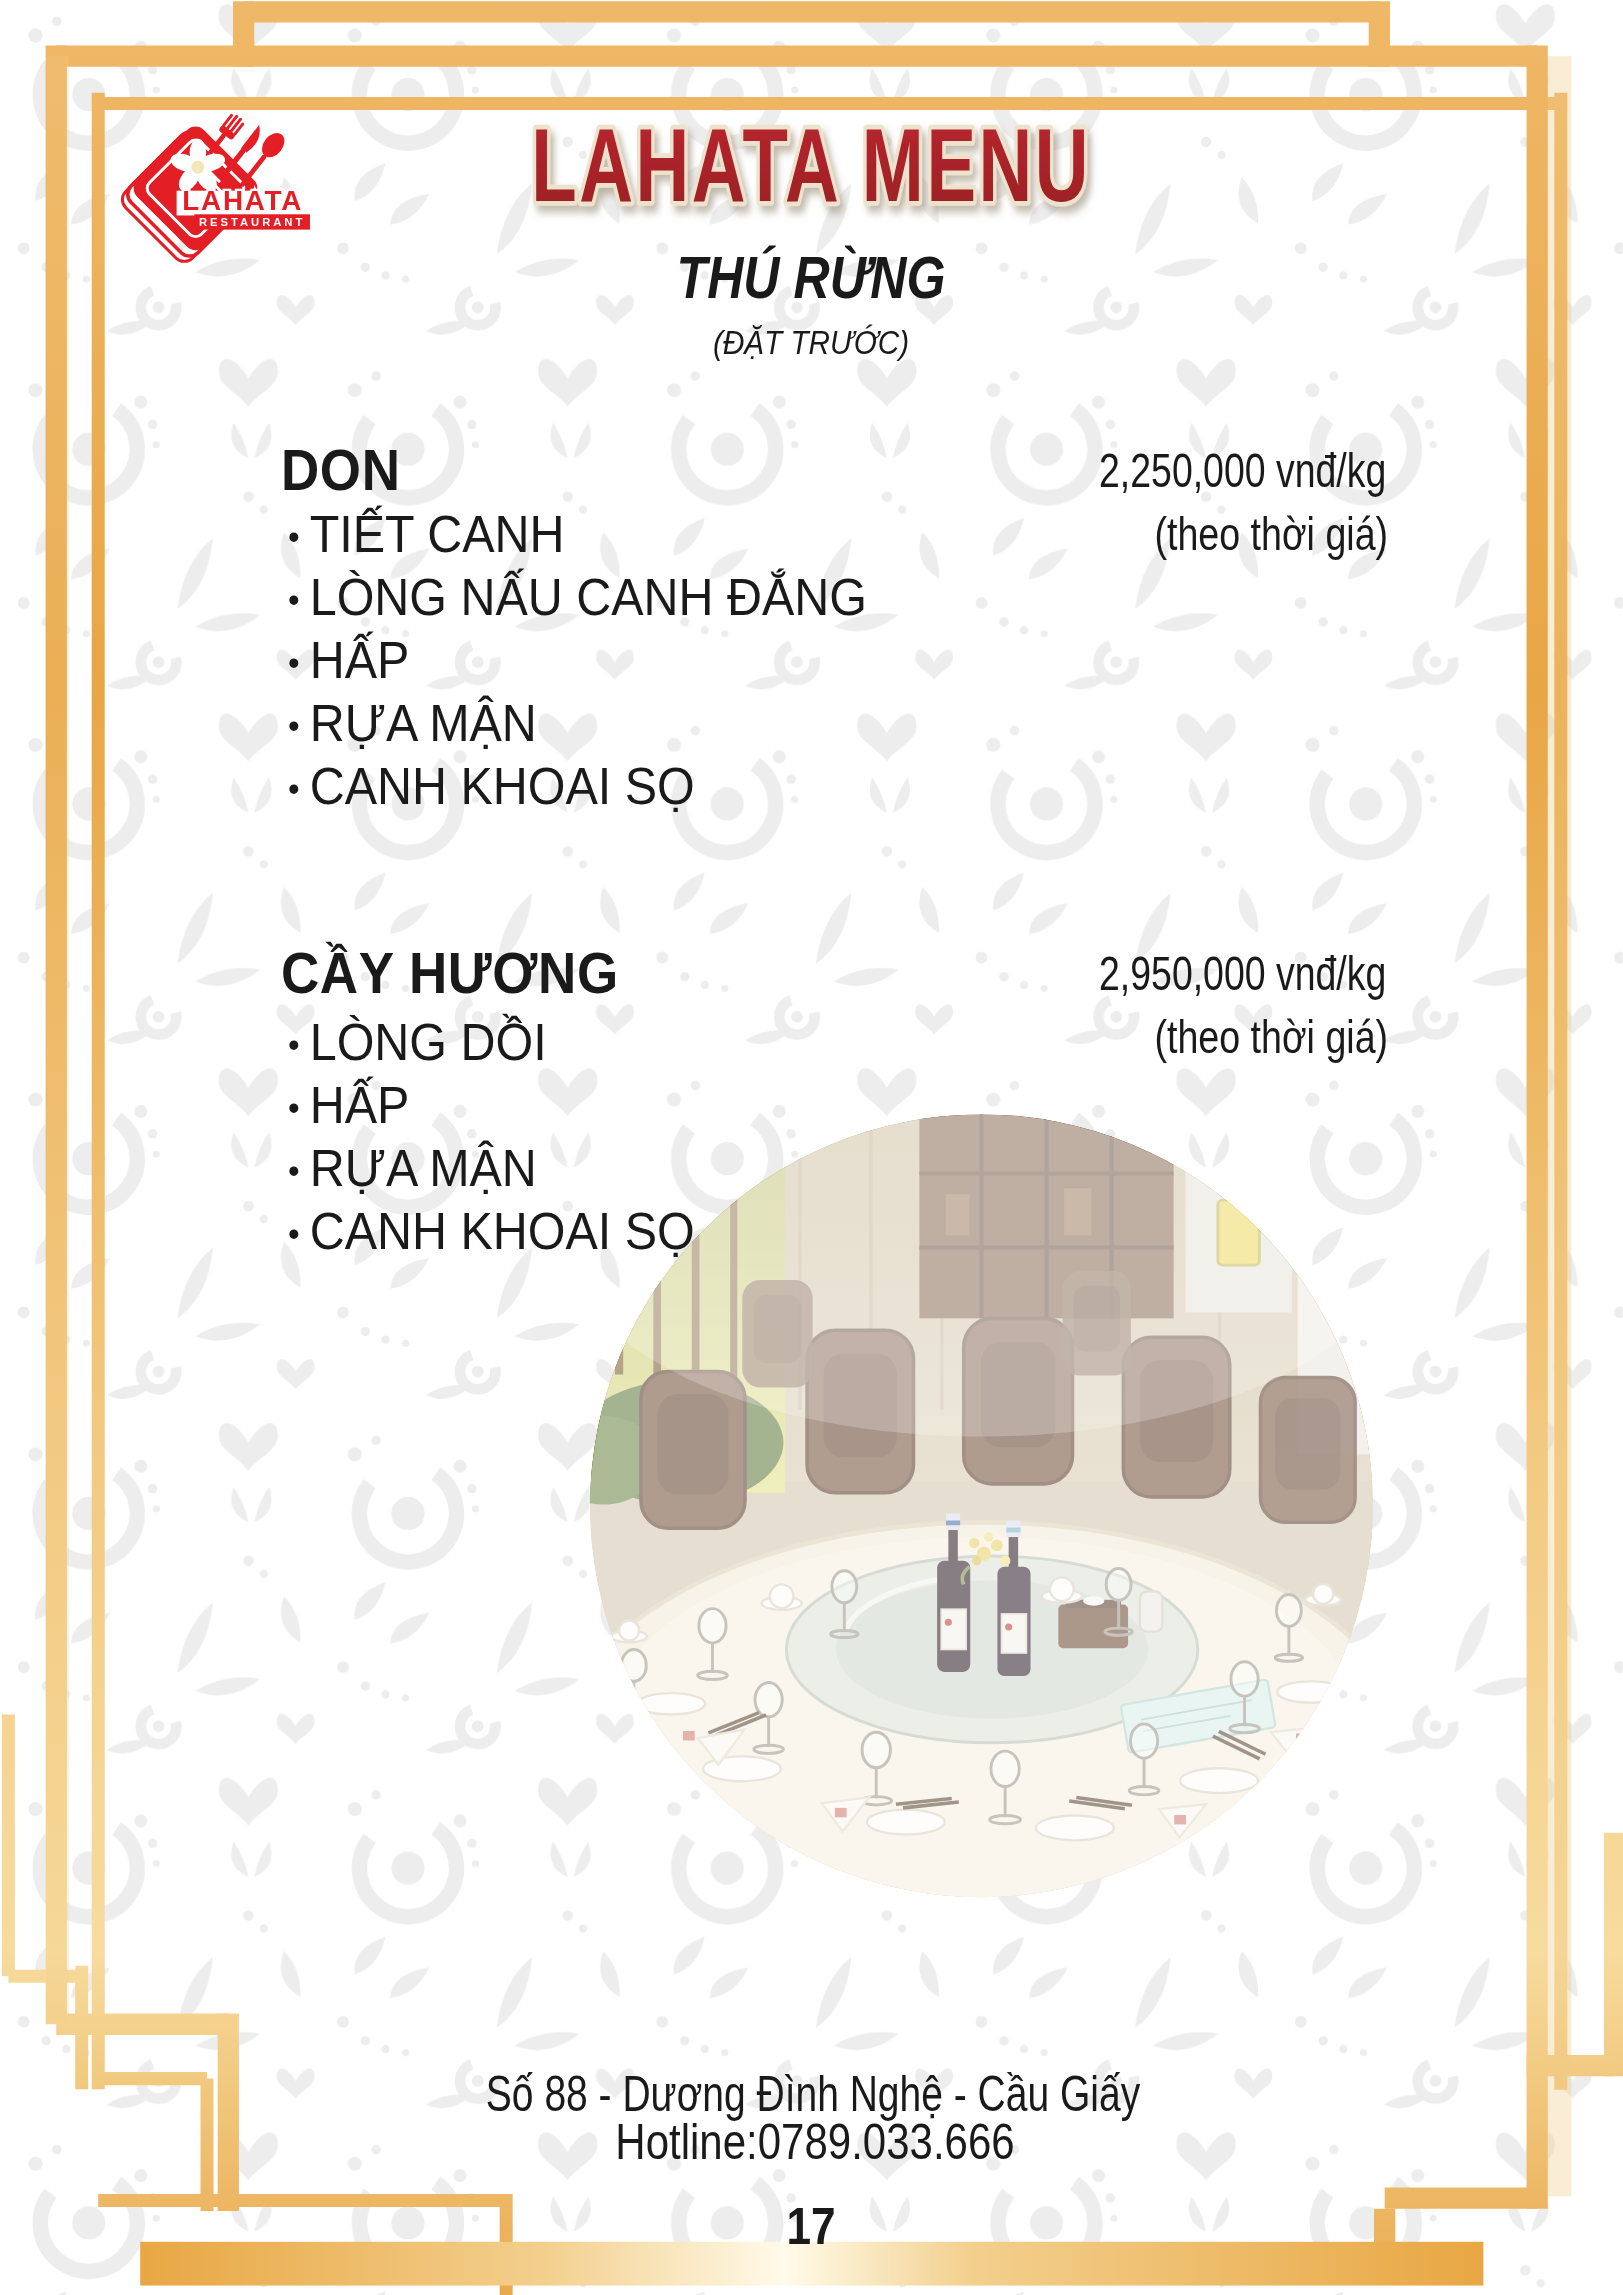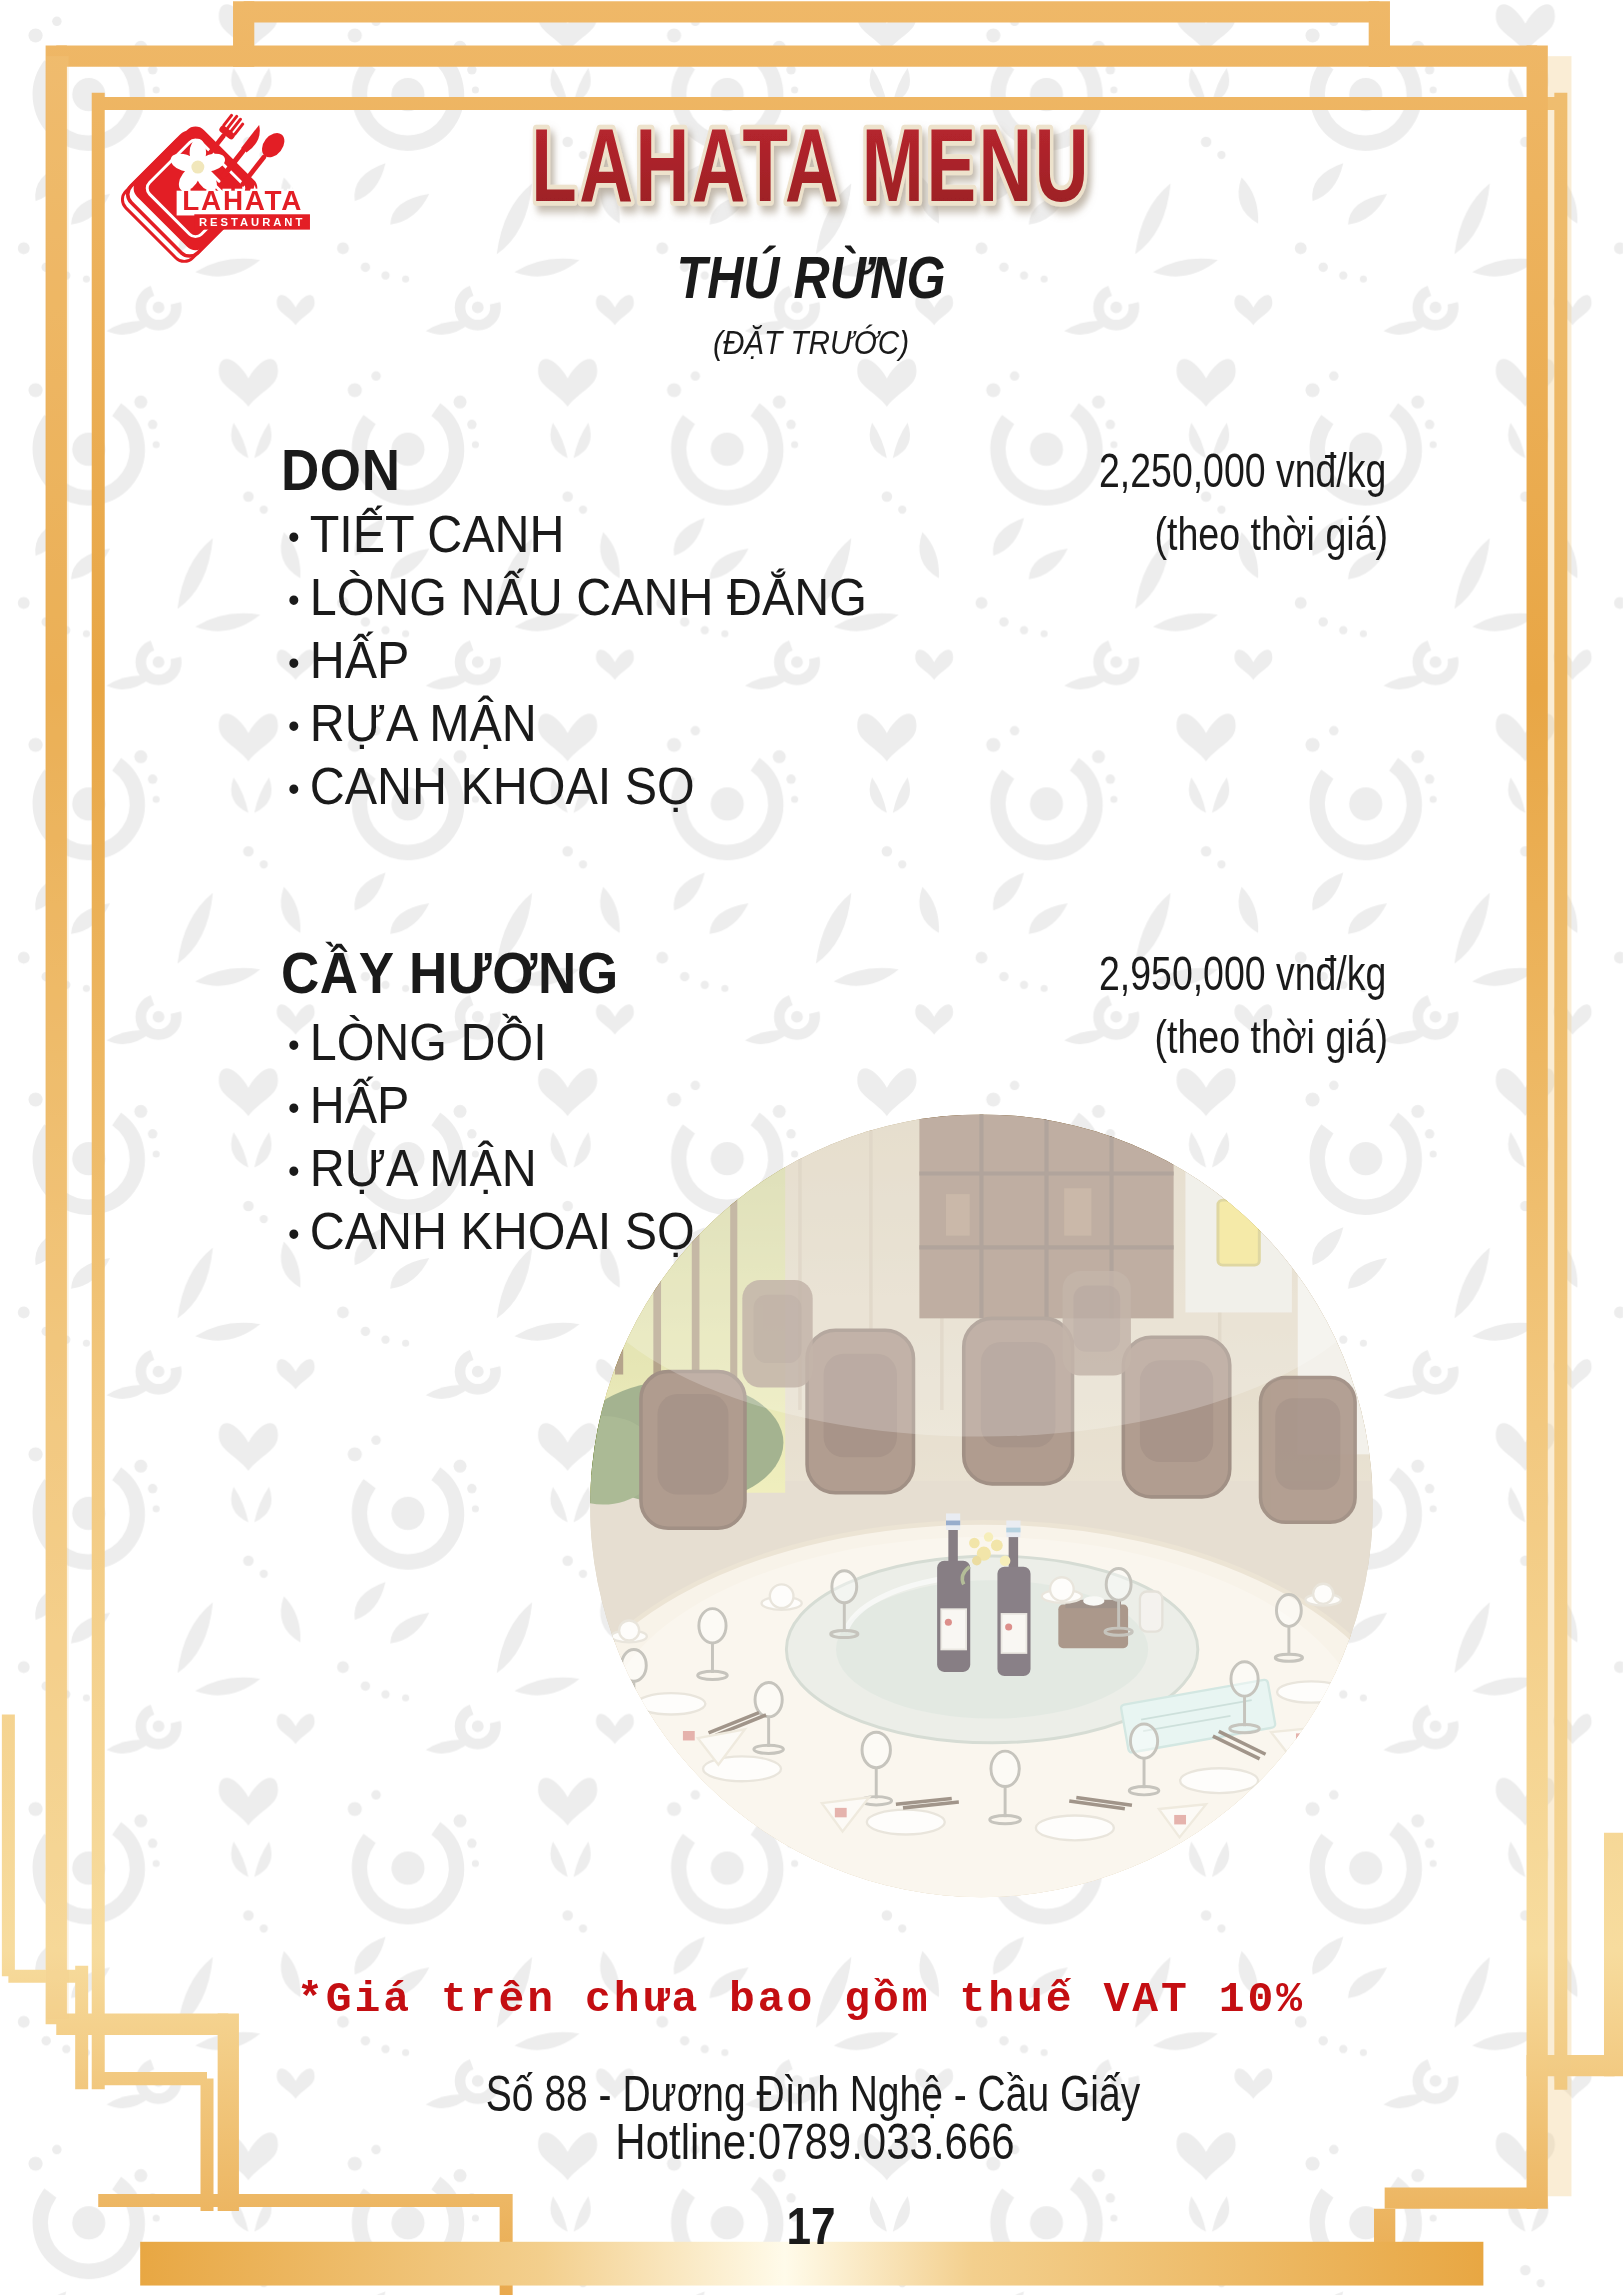--- a/index.html
+++ b/index.html
@@ -419,19 +419,18 @@
   <div class="abs heading" style="left:281px;top:944px">CẦY HƯƠNG</div>
   <div class="abs price" style="top:949px">2,950,000 vnđ/kg</div>
   <div class="abs pricenote" style="top:1012px">(theo thời giá)</div>
   <div class="items" style="left:288px;top:1011px">
     <div class="row"><span class="blt">•</span><span>LÒNG DỒI</span></div>
     <div class="row"><span class="blt">•</span><span>HẤP</span></div>
     <div class="row"><span class="blt">•</span><span>RỰA MẬN</span></div>
     <div class="row"><span class="blt">•</span><span>CANH KHOAI SỌ</span></div>
   </div>
 
-  <div class="abs" id="vat-note">*Giá trên chưa bao gồm thuế VAT 10%</div>
   <div class="abs" id="address">Số 88 - Dương Đình Nghệ - Cầu Giấy</div>
   <div class="abs" id="hotline">Hotline:0789.033.666</div>
   <div class="abs" id="page-num">17</div>
 
 </div>
 
 
 </body></html>

